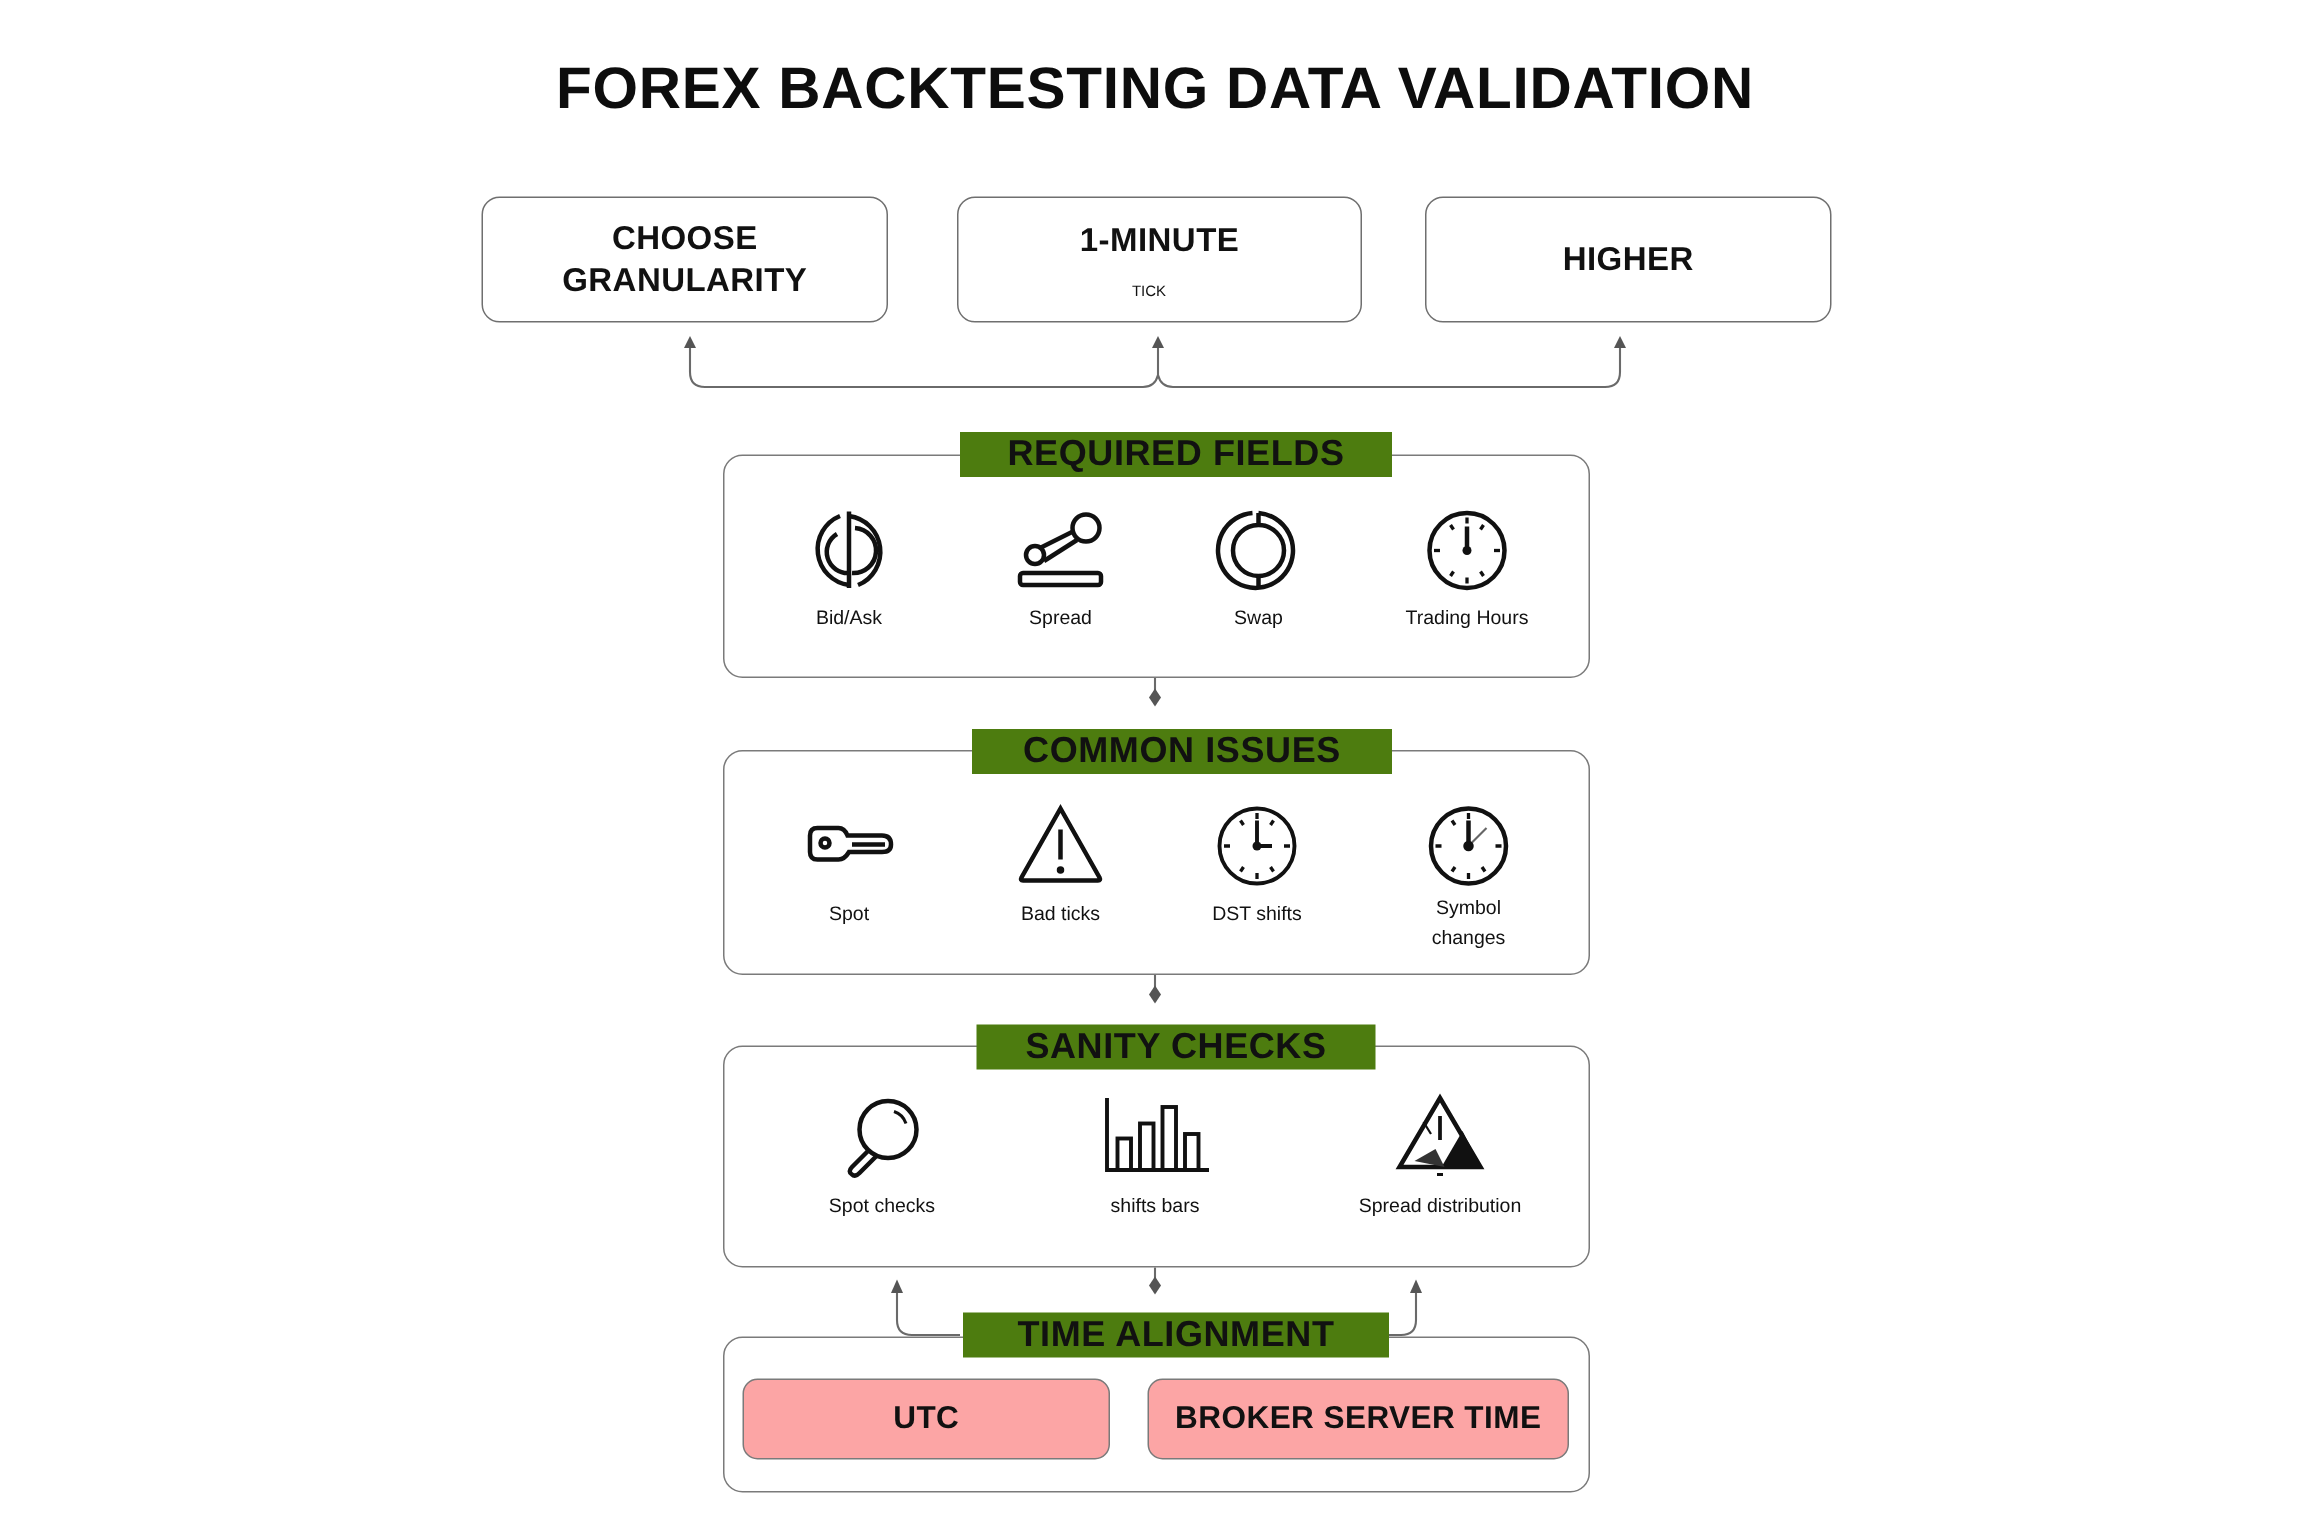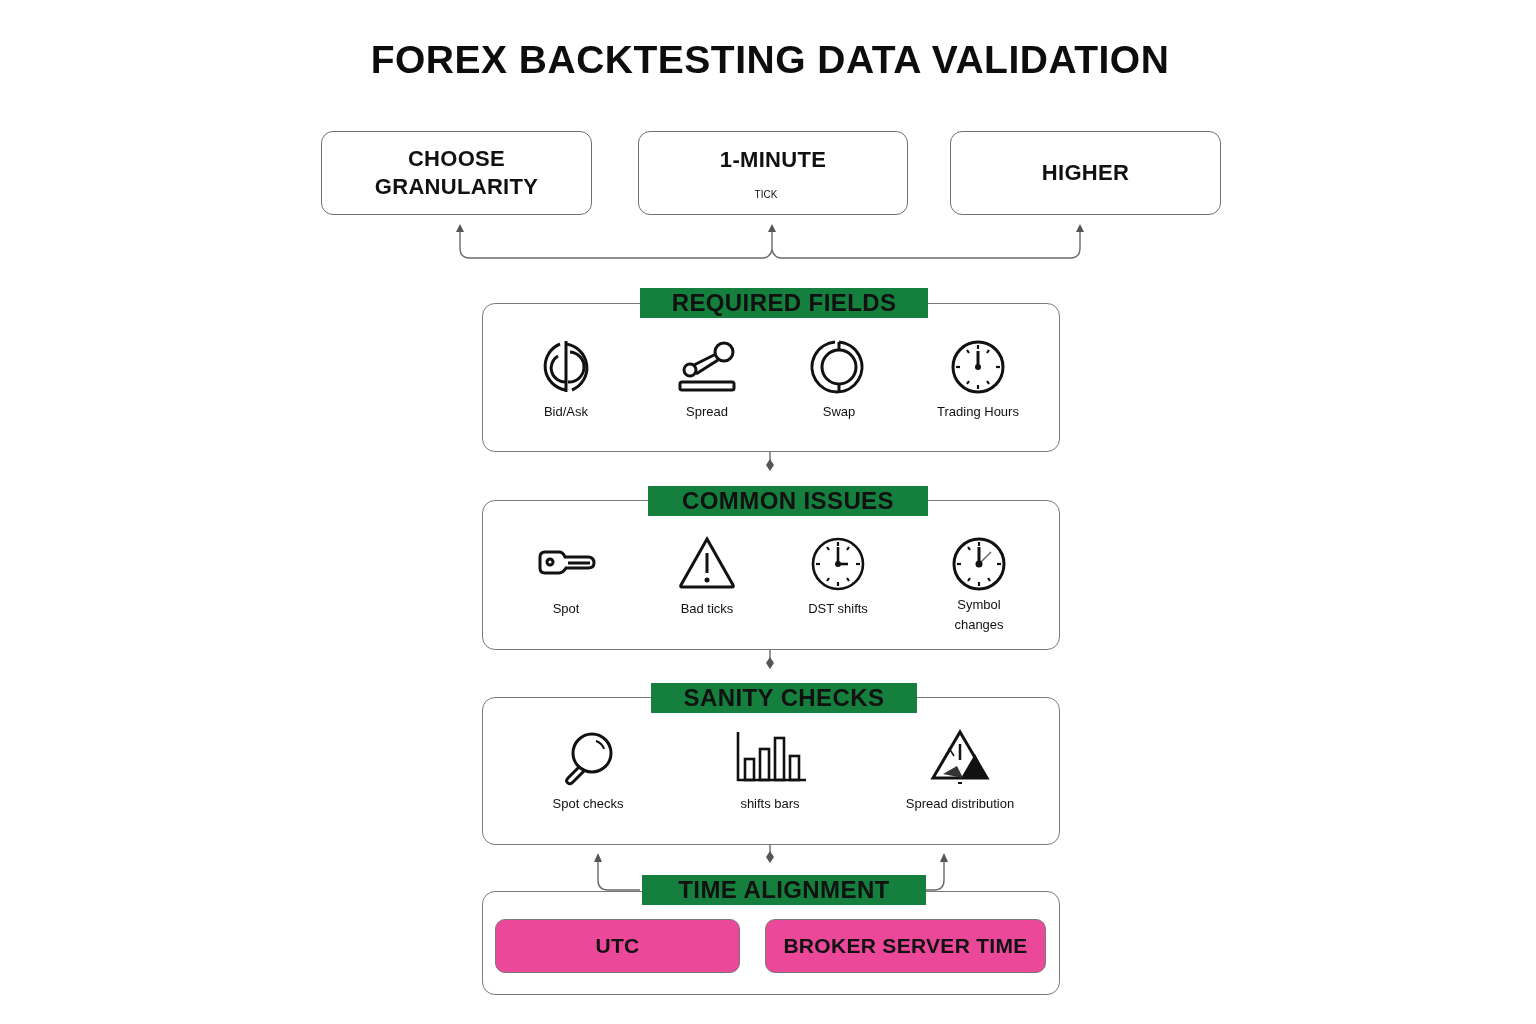--- a/index.html
+++ b/index.html
@@ -7,28 +7,28 @@
          font-family: "Liberation Sans", sans-serif; color: #111111; }
   .abs { position: absolute; }
   .title { left: 0; width: 1540px; top: 38px; text-align: center; font-size: 39px;
            font-weight: bold; letter-spacing: 0.5px; color: #0d0d0d; }
   .topbox { border: 1.6px solid #6f6f6f; border-radius: 12px; background: #fff;
             display: flex; flex-direction: column; align-items: center; justify-content: center;
             box-sizing: border-box; text-align: center; }
   .topbox .main { font-weight: bold; font-size: 22px; line-height: 28px; letter-spacing: 0.3px; }
   .topbox .sub { font-size: 10px; line-height: 18px; margin-top: 12px; }
   .panel { border: 1.6px solid #7a7a7a; border-radius: 13px; box-sizing: border-box; background: #fff; }
-  .panel-title { position: absolute; background: #15803d; padding: 0 14px; font-weight: bold;
+  .panel-title { position: absolute; background: #4d7c0f; padding: 0 14px; font-weight: bold;
                  font-size: 24px; letter-spacing: 0.4px; text-align: center; line-height: 30px; }
   .item { position: absolute; display: flex; flex-direction: column; align-items: center; }
   .item svg { display: block; }
   .item .lbl { font-size: 13px; margin-top: 6px; text-align: center; line-height: 20px; white-space: nowrap; }
   .subbox { position: absolute; border: 1.6px solid #7a7a7a; border-radius: 10px; box-sizing: border-box;
             display: flex; align-items: center; justify-content: center; font-weight: bold; font-size: 21px;
-            letter-spacing: 0.3px; background: #ec4899; }
+            letter-spacing: 0.3px; background: #fca5a5; }
   svg.lines { position: absolute; left: 0; top: 0; }
 </style>
 </head>
 <body>
 
 <svg class="lines" width="1536" height="1024">
   <defs>
     <marker id="arr" markerWidth="8" markerHeight="8" refX="4" refY="4" orient="auto">
       <path d="M0,8 L4,0 L8,8 Z" fill="#555"></path>
     </marker>

